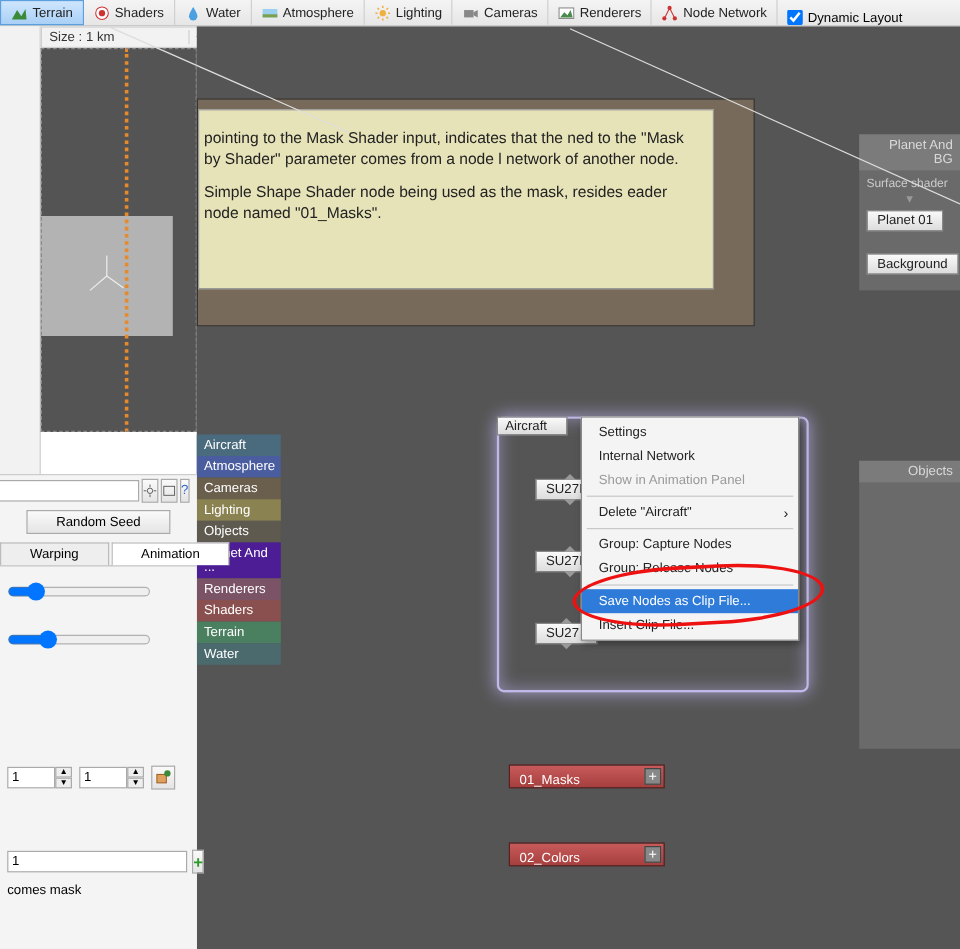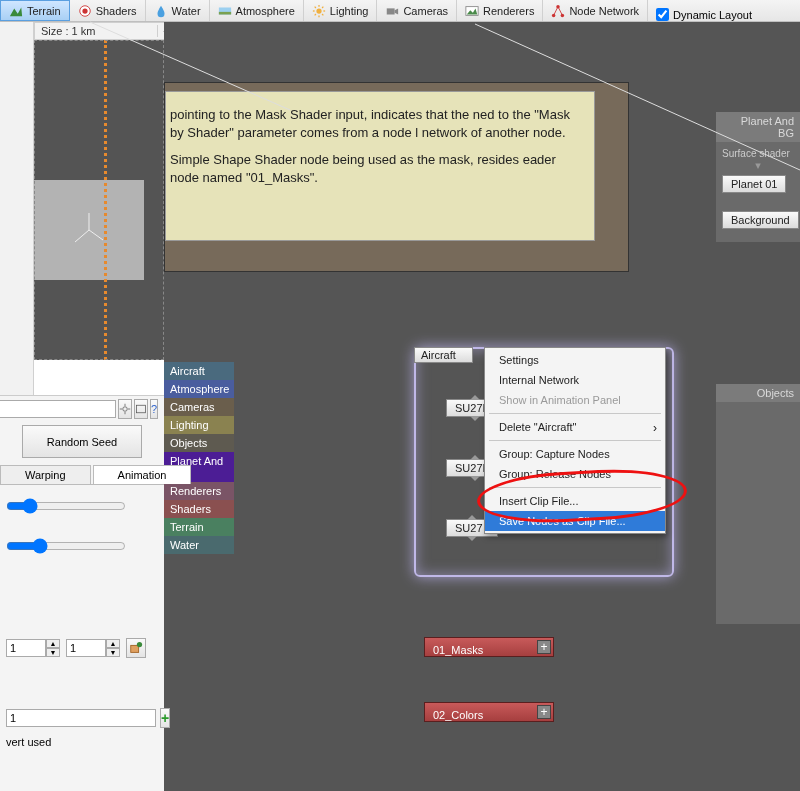--- a/index.html
+++ b/index.html
@@ -141,21 +141,21 @@
   pointer-events: none;
 }
 
 .settings {
   position: absolute; left: 0; top: 395px; width: 164px; height: 396px;
   background: #f4f4f4; border-top: 1px solid #ccc;
 }
 .settings .row { display:flex; align-items:center; gap:4px; padding:3px 6px; }
 .settings input[type="text"] { width: 40px; height: 18px; border:1px solid #aaa; padding:0 3px; font-size:11px; }
 .winbtn {
-  height:33px; padding:0 8px;
+  height:20px; padding:0 8px;
   background: linear-gradient(#fafafa,#e4e4e4);
   border:1px solid #aaa; font-size:11px; cursor:pointer;
 }
 .tabrow { display:flex; border-bottom:1px solid #bbb; margin-top:4px; }
 .tabrow .tab { padding:3px 24px; background:#eee; border:1px solid #bbb; border-bottom:none; margin-right:2px; cursor:pointer; }
 .tabrow .tab.active { background:#fff; }
 .slider { width: 120px; }
 .icobtn { width:20px; height:20px; border:1px solid #aaa; background:linear-gradient(#fafafa,#e4e4e4); display:inline-flex; align-items:center; justify-content:center; cursor:pointer; }
 .greenplus { color:#2a9a2a; font-weight:bold; font-size:14px; }
 .spinbox { display:flex; align-items:center; }
@@ -318,22 +318,22 @@
   <div class="ctx">
     <div class="item">Settings</div>
     <div class="item">Internal Network</div>
     <div class="item disabled">Show in Animation Panel</div>
     <div class="sep"></div>
     <div class="item sub">Delete "Aircraft"</div>
     <div class="sep"></div>
     <div class="item">Group: Capture Nodes</div>
     <div class="item">Group: Release Nodes</div>
     <div class="sep"></div>
+    <div class="item hi">Save Nodes as Clip File...</div>
     <div class="item">Insert Clip File...</div>
-    <div class="item hi">Save Nodes as Clip File...</div>
   </div>
 
   <div class="redcircle"></div>
 </div>
 
 <svg class="wires">
   <line x1="90" y1="22" x2="290" y2="110" stroke="#ddd" stroke-width="1"></line>
   <line x1="475" y1="24" x2="800" y2="170" stroke="#ddd" stroke-width="1"></line>
 </svg>
 
@@ -397,15 +397,15 @@
     </span>
   </div>
 
   <div class="row" style="position:absolute; bottom:60px; left:0; width:100%;">
     <input type="text" style="flex: 1 1 0%; width: auto;" value="1">
     <span class="icobtn">
         <span class="greenplus">+</span>
       </span>
   </div>
   <div class="row" style="position:absolute; bottom:40px; left:0;">
-    <span>vert used</span>
+    <span>comes mask</span>
   </div>
 </div>
 
 </body></html>

